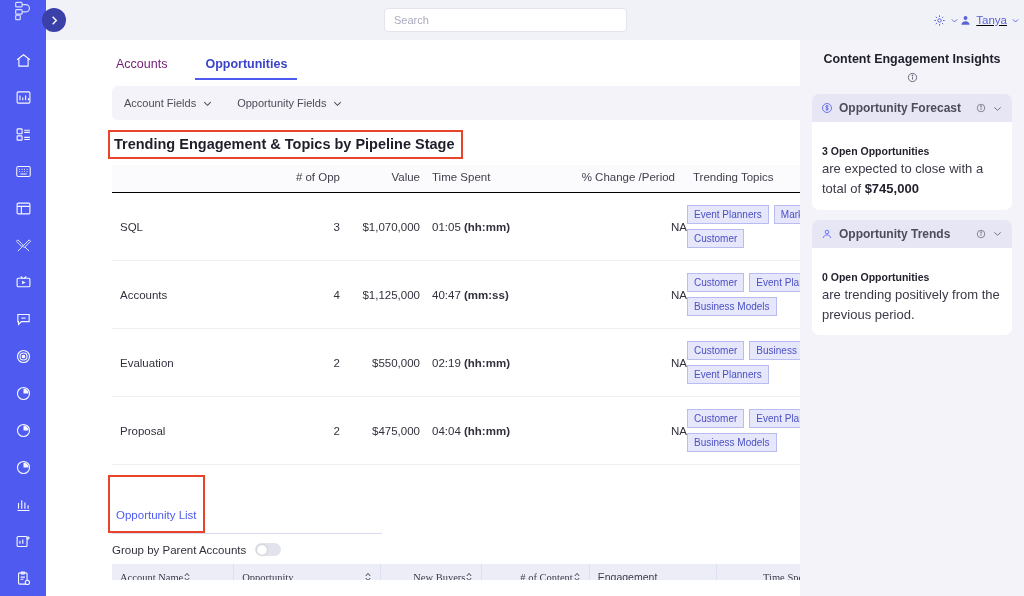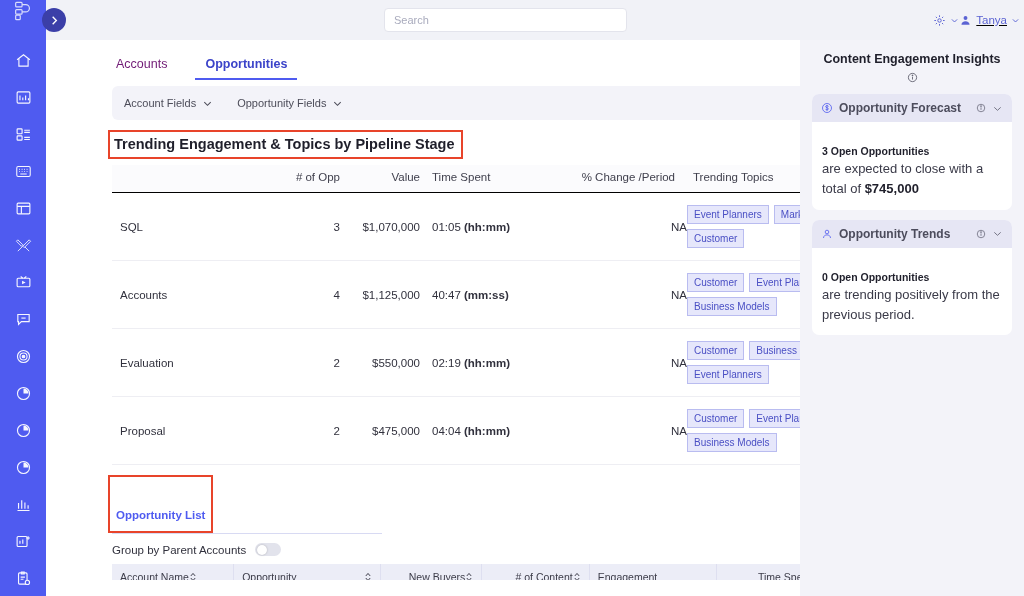--- a/index.html
+++ b/index.html
@@ -152,21 +152,21 @@
   .chips { display: flex; flex-wrap: wrap; gap: 5px; max-width: 205px; }
   .chip {
     font-size: 10px; color: #4a4fc4; background: #e6e7fb; border: 1px solid #b9bcf0;
     border-radius: 0; padding: 3px 6px; white-space: nowrap;
   }
 
   
   .subtabs { margin: 10px 0 0 62px; display: flex; align-items: flex-end; position: relative; }
   .subtab-box { border: 2px solid #e8442a; padding: 4px 6px 5px 6px; }
   .subtab {
-    font-size: 11.5px; color: #4f5bf0; font-weight: bold; cursor: pointer;
+    font-size: 11.5px; color: #4f5bf0; font-weight: normal; cursor: pointer;
     padding-bottom: 5px; display: inline-block; margin-top: 28px;
   }
   .subtab2 {
     font-size: 11.5px; color: #5b63d3; cursor: pointer; margin-left: 14px; padding-bottom: 5px;
   }
   .subtabs-underline {
     position: absolute; left: 4px; width: 270px; bottom: -1px; height: 1px; background: #d8daf3;
   }
 
   
@@ -183,21 +183,21 @@
   .group-by .lbl { font-size: 11.5px; color: #31313d; }
 
   
   .list-table { margin: 8px 0 0 66px; width: calc(100% - 66px); border-collapse: collapse; }
   .list-table thead th {
     background: #ecedf7; font-size: 10.5px; font-weight: normal; color: #3c3c49;
     padding: 7px 8px; text-align: left; white-space: nowrap;
     border-right: 1px solid #dedff0;
   }
   .list-table thead th.r { text-align: right; }
-  .list-table thead th .sortwrap { display: inline-flex; align-items: center; gap: 0; }
+  .list-table thead th .sortwrap { display: inline-flex; align-items: flex-start; gap: 0; font-family: Liberation Serif, serif; }
   .list-table tbody td {
     font-size: 11.5px; color: #31313d; padding: 11px 8px; border-bottom: 1px solid #eeeef3;
     vertical-align: middle; border-right: 1px solid #f2f2f7;
   }
   .list-table tbody td.r { text-align: right; }
   .link { color: #4f5bf0; }
   .spark { display: block; }
   .na { color: #2f9e5f; }
 
   

